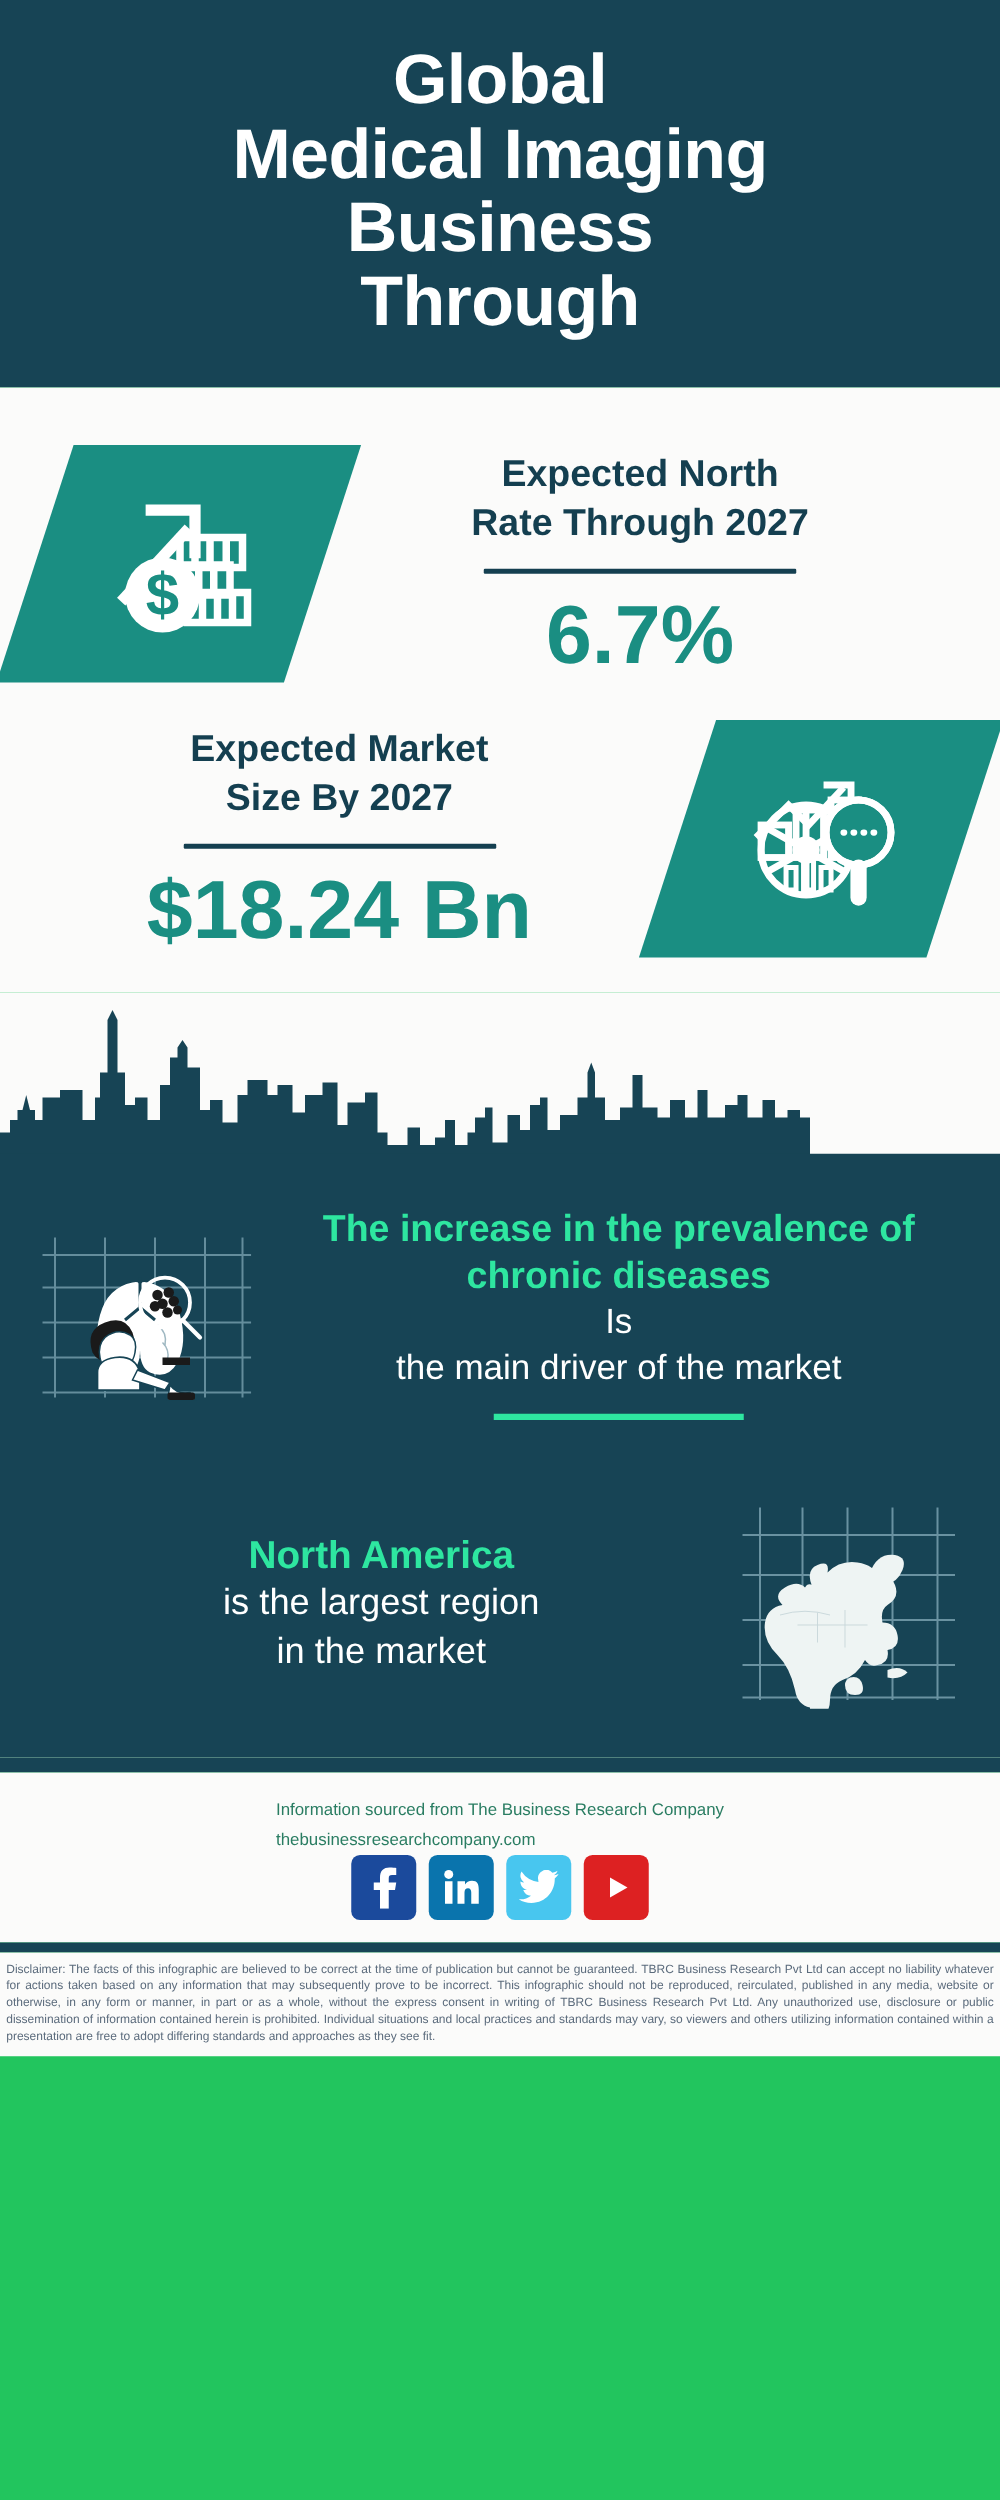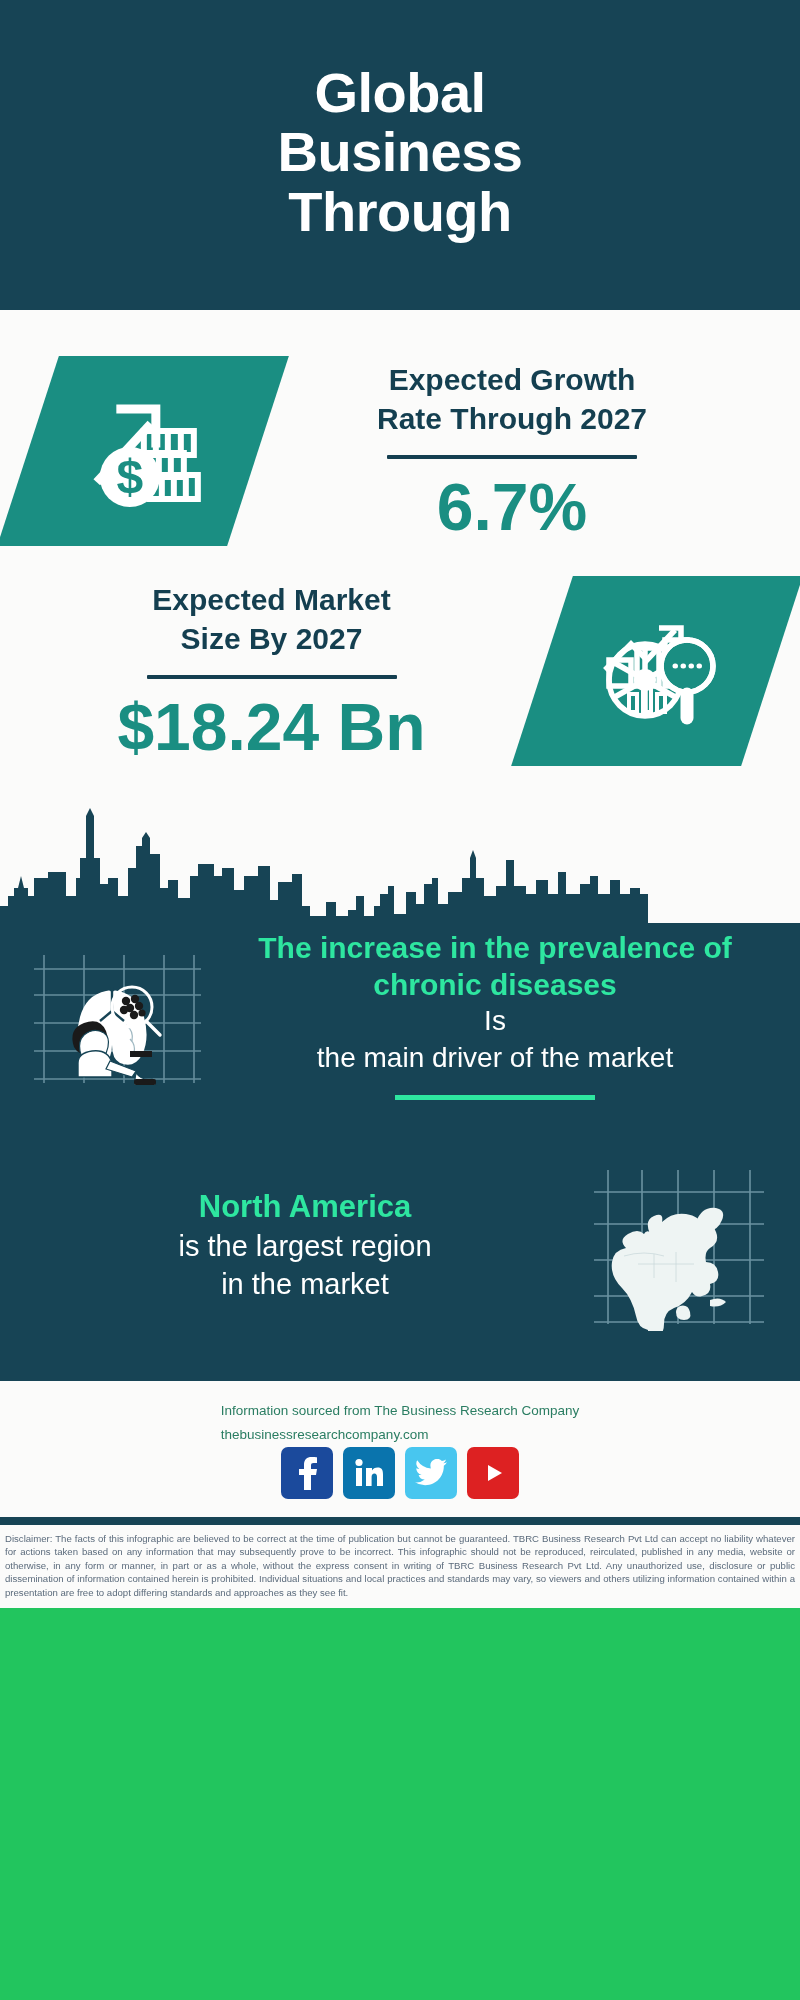--- a/index.html
+++ b/index.html
@@ -70,21 +70,21 @@
   
   .dark-wrap { position:relative; background:#fbfbfa; }
   .skyline { display:block; width:800px; height:130px; }
   .dark-body {
     background:#174455;
     padding:6px 0 34px;
     position:relative;
     margin-top:-1px;
   }
 
-  .fact { display:flex; align-items:center; padding:0 26px; }
+  .fact { display:flex; align-items:center; padding:0 26px;margin-top:36px; }
   .fact-art { flex:0 0 auto; width:190px; }
   .fact-text { flex:1; text-align:center; padding:0 6px; }
 
   .fact-hi {
     color:#2ee6a0;
     font-size:30px;
     font-weight:bold;
     line-height:1.24;
   }
   .fact-lo {
@@ -139,20 +139,21 @@
   }
 </style>
 </head>
 <body>
 
 <div class="page">
 
   <div class="header">
     <h1>
       <span class="l">Global</span>
+      <span class="l">Medical Imaging</span>
       <span class="l">Business</span>
       <span class="l">Through</span>
     </h1>
   </div>
 
   <div class="stats-light">
 
     <div class="row row1">
       <div class="para">
         <span class="glyph">
@@ -175,21 +176,21 @@
               <line x1="96" y1="88" x2="96" y2="112"></line>
               <line x1="108" y1="88" x2="108" y2="112"></line>
             </g>
 
             <circle cx="52" cy="90" r="30" fill="#fff"></circle>
             <text x="52" y="106" text-anchor="middle" font-family="Liberation Sans, sans-serif" font-size="48" font-weight="bold" fill="#1a8e82">$</text>
           </svg>
         </span>
       </div>
       <div class="stat-text">
-        <div class="stat-title">Expected Growth</div>
+        <div class="stat-title">Expected North</div>
         <div class="stat-title">Rate Through 2027</div>
         <div class="rule"></div>
         <div class="stat-value">6.7%</div>
       </div>
     </div>
 
     <div class="row row2">
       <div class="stat-text">
         <div class="stat-title">Expected Market</div>
         <div class="stat-title">Size By 2027</div>

